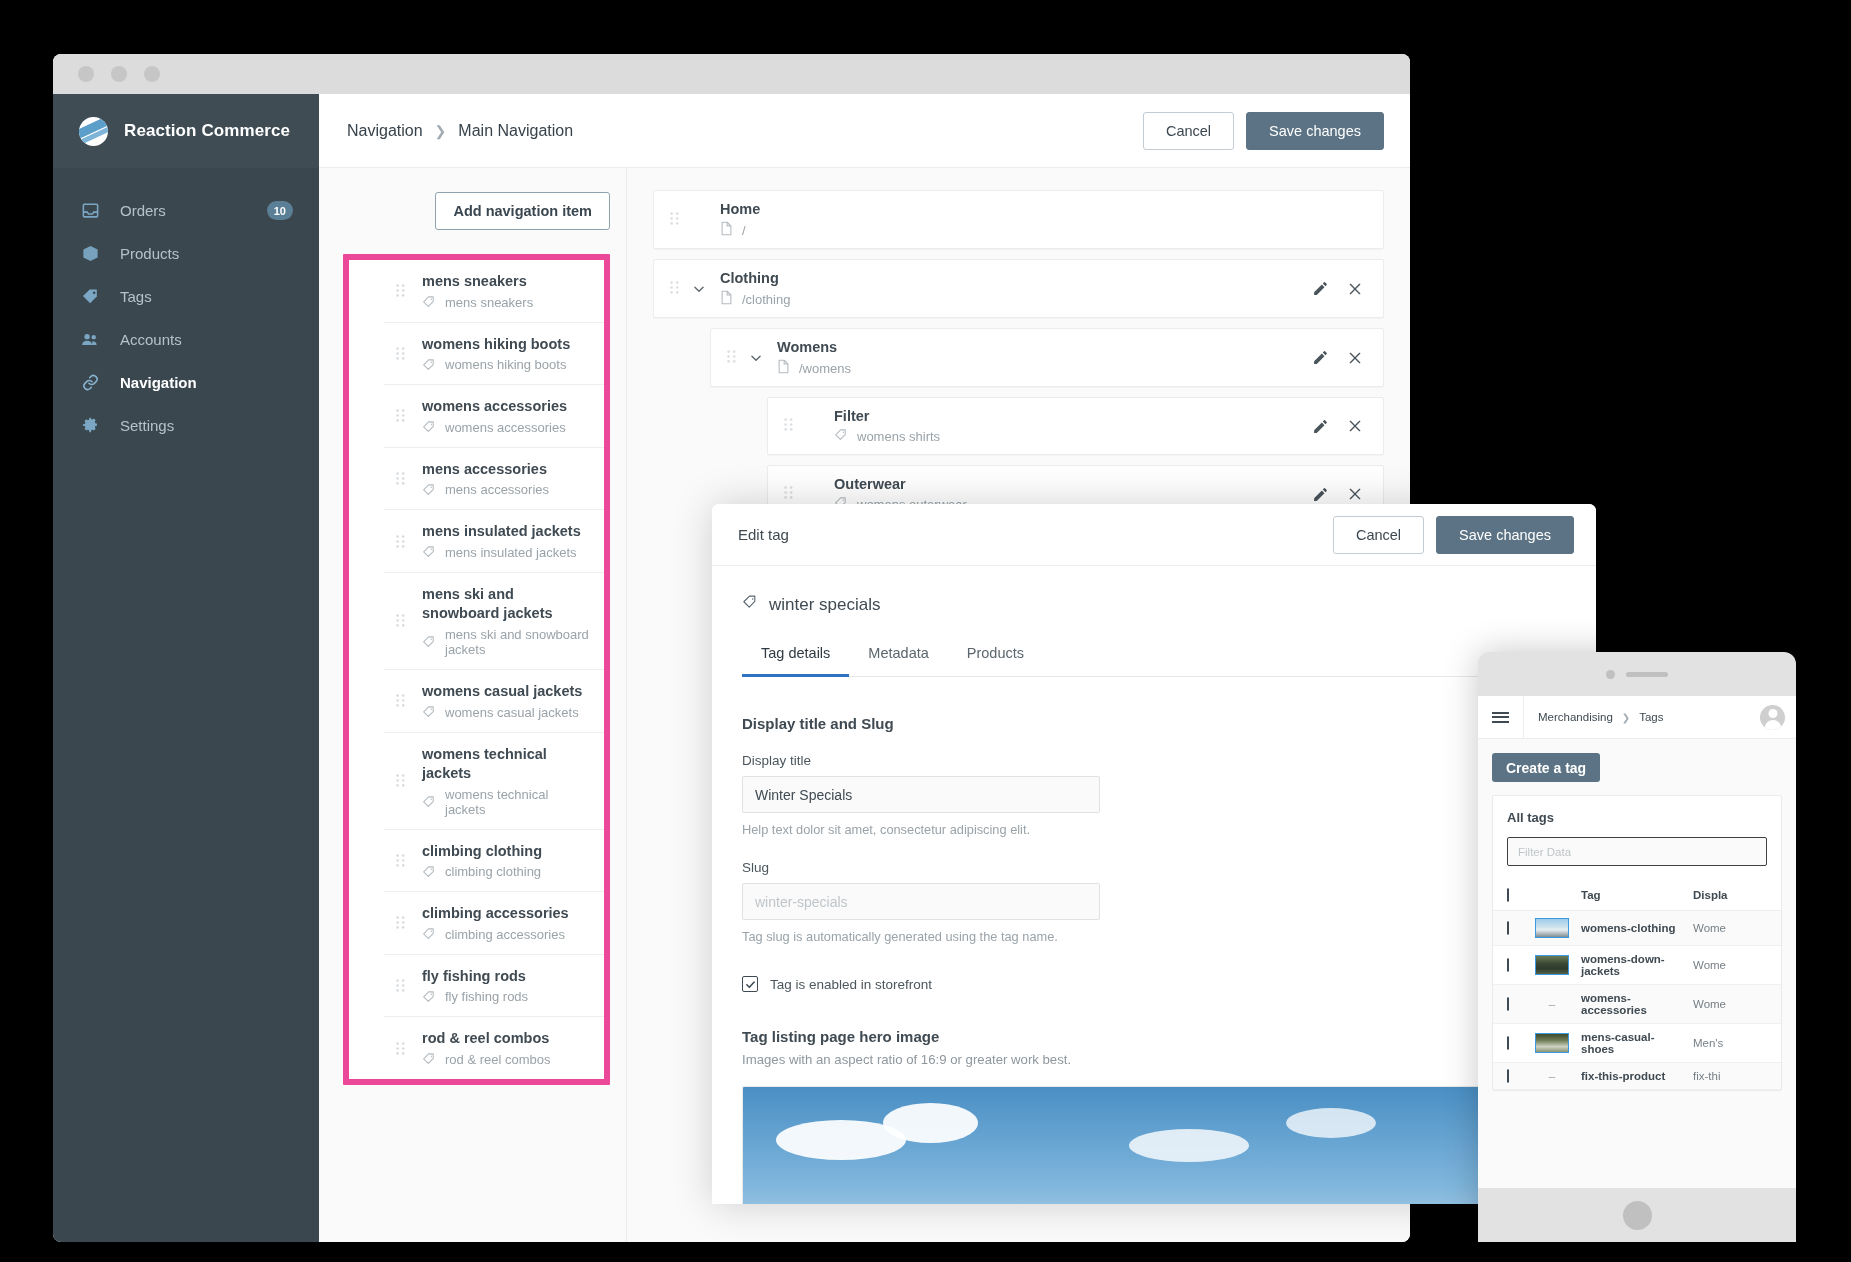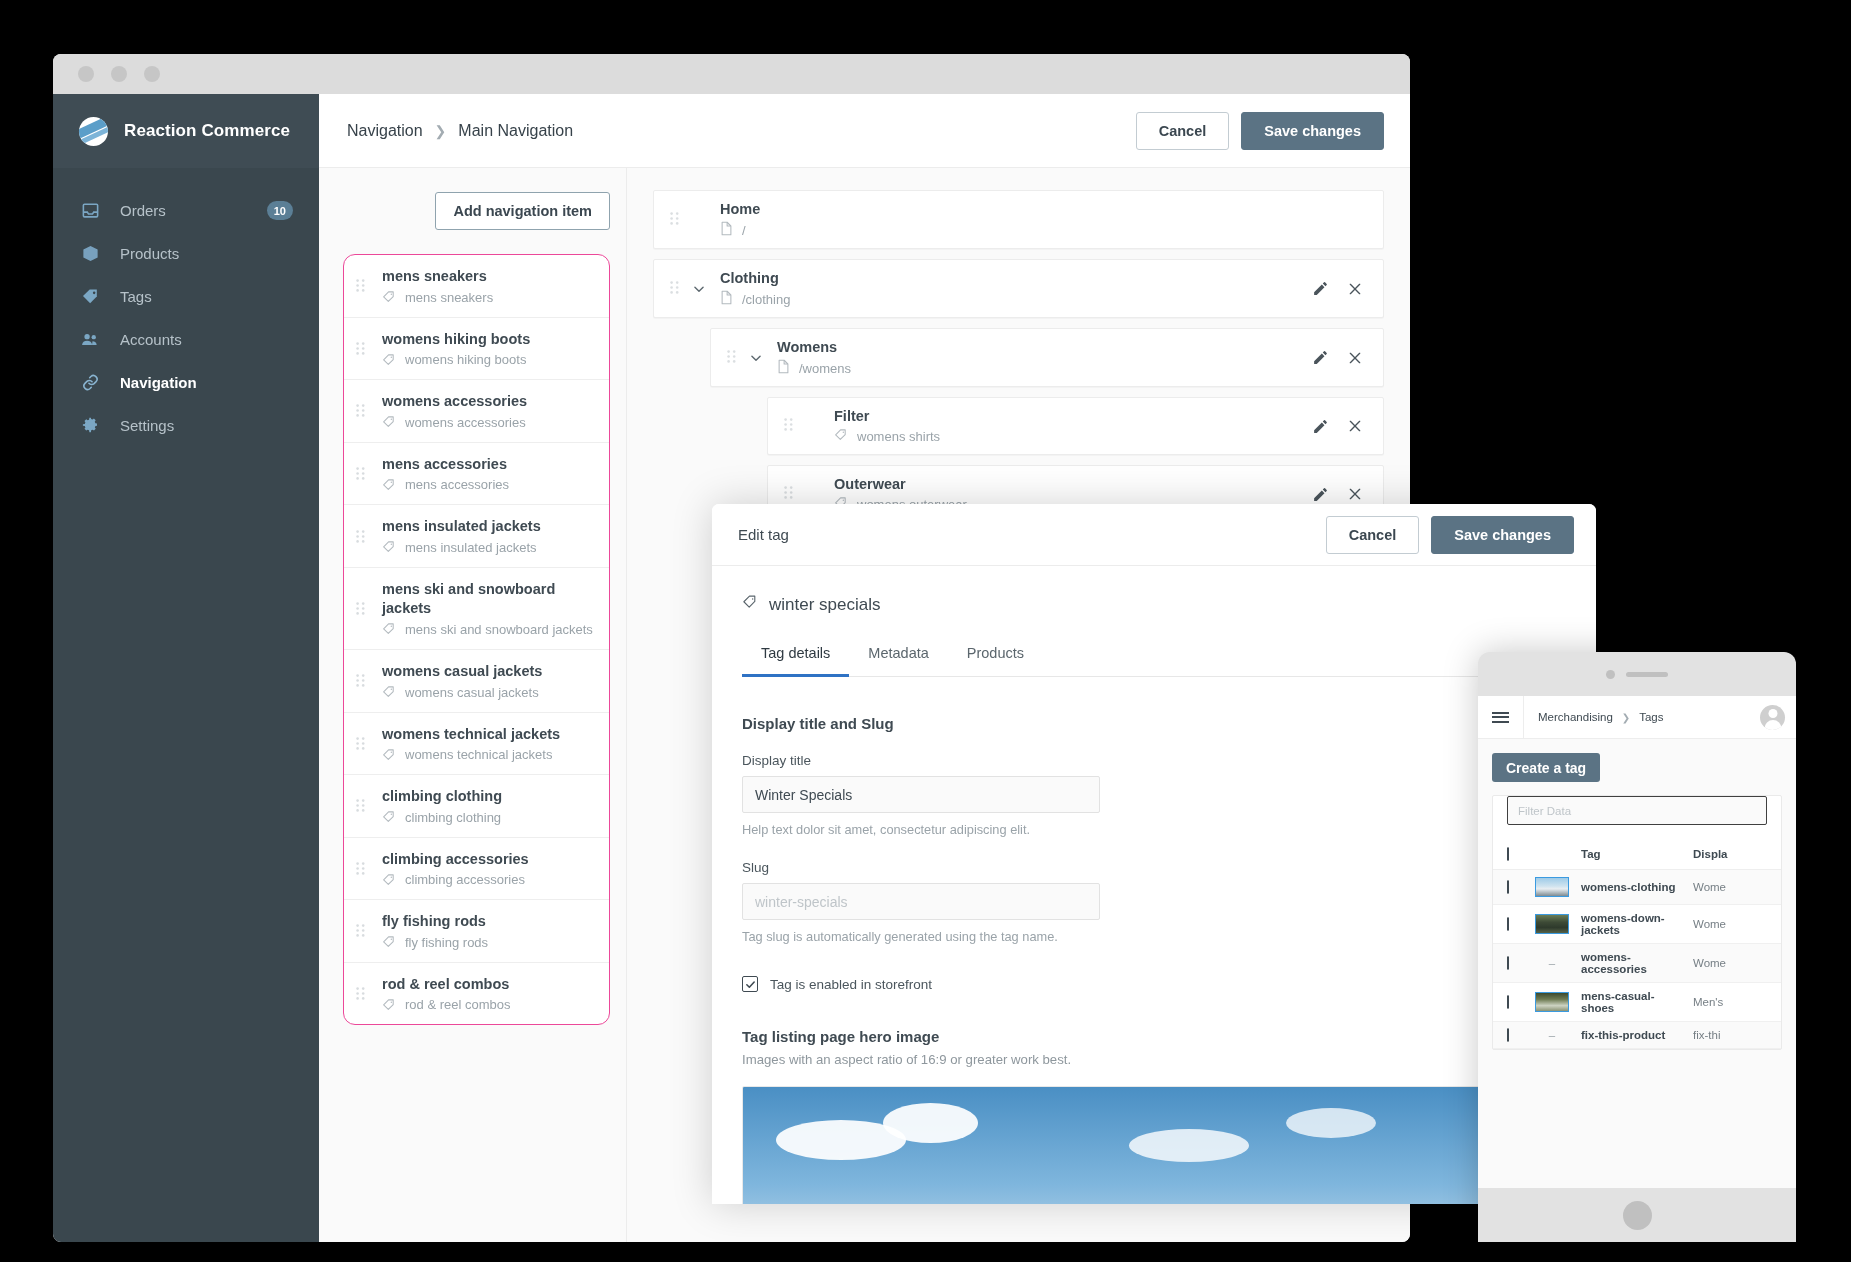--- a/index.html
+++ b/index.html
@@ -73,41 +73,41 @@
   .topbar {
     height: 74px; background: #fff; border-bottom: 1px solid #ececec;
     display: flex; align-items: center; padding: 0 26px 0 28px;
   }
   .breadcrumb { display: flex; align-items: center; gap: 12px; font-size: 16px; color: #37424a; }
   .crumb-sep { color: #a3acb2; font-size: 14px; }
   .crumb.current { font-weight: 400; }
   .topbar-actions { margin-left: auto; display: flex; gap: 12px; }
   .btn {
     font-family: "Liberation Sans", sans-serif;
-    font-size: 14.5px; font-weight: 700; border-radius: 3px;
+    font-size: 14.5px; font-weight: 400; border-radius: 3px;
     padding: 0 22px; height: 38px; display: flex; align-items: center;
     justify-content: center; cursor: pointer; white-space: nowrap;
   }
   .btn-ghost { background: #fff; color: #3b4750; border: 1px solid #c3ccd2; }
   .btn-primary { background: #5b7384; color: #fff; border: 1px solid #5b7384; }
 
   .content { flex: 1; display: flex; min-height: 0; }
 
   
   .left-col {
     width: 308px; flex-shrink: 0; border-right: 1px solid #ececec;
     padding: 24px 16px 0 24px;
   }
   .add-nav-wrap { display: flex; justify-content: flex-end; margin-bottom: 24px; }
   .btn-outline {
     background: #fff; color: #3b4750; border: 1px solid #8fa3ae;
     font-size: 14.5px; font-weight: 600; border-radius: 3px;
     height: 38px; padding: 0 17px; display: flex; align-items: center; cursor: pointer;
   }
-  .tag-list { border: 1px solid #ec4899; background: #fff; border-radius: 12px; }
+  .tag-list { border: 6px solid #ec4899; background: #fff; border-radius: 1px; padding-left: 35px; }
   .tag-row {
     display: flex; align-items: center; gap: 14px;
     padding: 12px 14px 12px 12px; border-bottom: 1px solid #eeeeee;
     min-height: 56px; cursor: grab;
   }
   .tag-row:last-child { border-bottom: none; }
   .grip { width: 12px; flex-shrink: 0; opacity: .55; }
   .grip svg { display: block; }
   .tag-texts { min-width: 0; }
   .tag-title { font-size: 14.5px; font-weight: 700; color: #3f4a52; line-height: 1.35; }
@@ -851,20 +851,21 @@
           <span>Tags</span>
         </div>
         <div class="t-avatar"></div>
       </div>
 
       <div class="t-create-wrap">
         <div class="t-create">Create a tag</div>
       </div>
 
       <div class="t-card">
+        <div class="t-card-title">All tags</div>
         <div class="t-filter">Filter Data</div>
         <table class="t-table">
           <thead>
             <tr class="t-head-row">
               <th class="c-check">
                 <span class="t-cbox"></span>
               </th>
               <th class="c-thumb"></th>
               <th class="c-tag">Tag</th>
               <th class="c-disp" style="font-weight:700;color:#3f4a52;">Displa</th>

